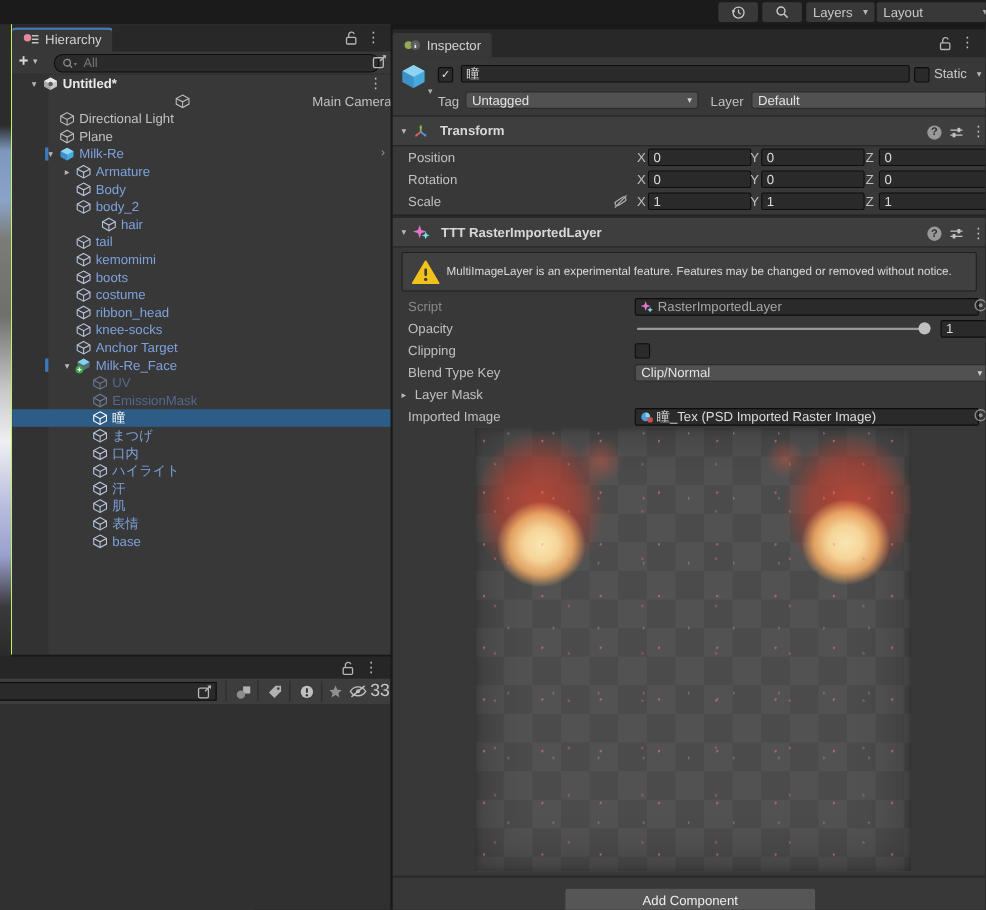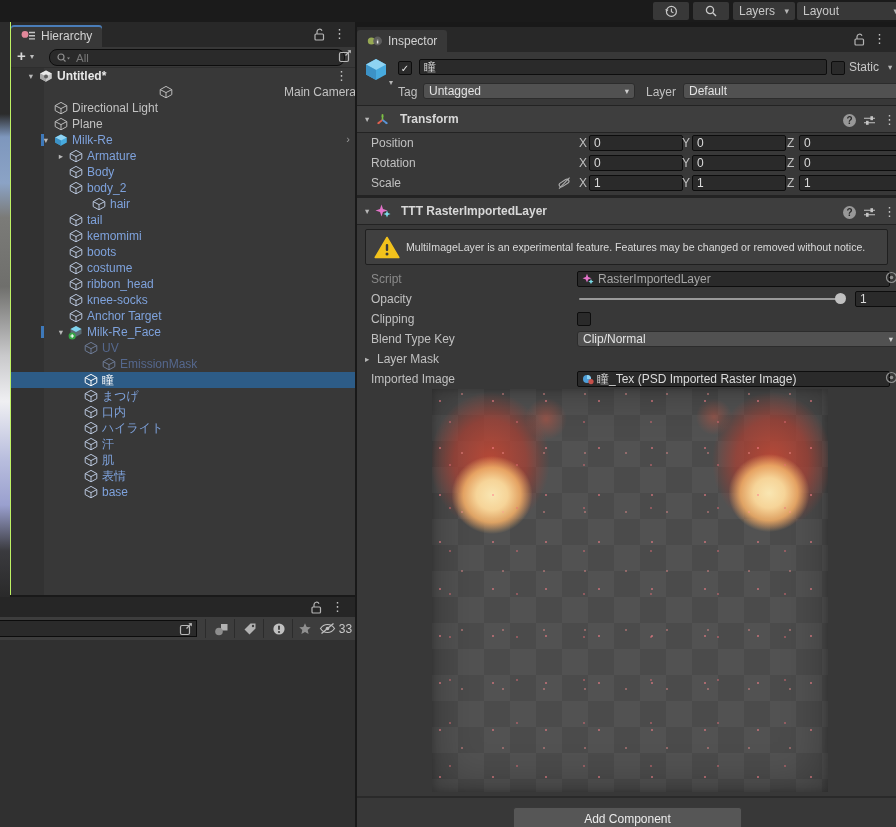--- a/index.html
+++ b/index.html
@@ -55,21 +55,21 @@
   .tr-kebab{position:absolute;right:8px;top:0;color:#c2c2c2;font-size:13px;line-height:16px;}
   .tr-chev{position:absolute;right:6px;top:0;color:#9a9a9a;font-size:11px;line-height:15px;}
   
   #bottomleft{left:0;top:597px;width:355px;height:230px;background:#303030;}
   #bl-title{position:absolute;left:0;top:0;right:0;height:20px;background:#262626;}
   #bl-toolbar{position:absolute;left:0;top:20px;right:0;height:23px;background:#3d3d3d;border-bottom:1px solid #232323;}
   #bl-search{position:absolute;left:-3px;top:3px;width:198px;height:15px;background:#2a2a2a;border:1px solid #0c0c0c;display:flex;align-items:center;}
   #bl-search .pick{margin-left:auto;display:inline-flex;padding-right:3px;}
   .bl-btn{position:absolute;top:0;height:23px;display:flex;align-items:center;justify-content:center;}
   .bl-sep{position:absolute;top:2px;width:1px;height:19px;background:#2c2c2c;}
-  #bl-count{color:#c8c8c8;font-size:12px;margin-left:3px;}
+  #bl-count{color:#c8c8c8;font-size:16px;margin-left:3px;}
   #bl-content{position:absolute;left:0;top:43px;right:0;bottom:0;background:#303030;}
   
   #vdivider{left:355px;top:22px;width:2px;height:805px;background:#191919;}
   
   #inspector{left:357px;top:27px;width:539px;height:805px;}
   .comp-head{position:absolute;left:0;right:0;height:26px;background:#3e3e3e;
     border-top:1px solid #232323;border-bottom:1px solid #232323;display:flex;align-items:center;}
   .fold{width:10px;margin-left:8px;font-size:8.5px;color:#b8b8b8;}
   .comp-title{font-weight:bold;color:#d8d8d8;margin-left:10px;}
   .comp-icos{position:absolute;right:0px;top:6px;display:flex;gap:7px;align-items:center;}
@@ -373,21 +373,21 @@
       <div class="trow" style="padding-left: 58px;">
         <span class="tr-arrow"></span>
         <span class="tr-icon">
           <svg width="14" height="14" viewBox="0 0 14 14" xmlns="http://www.w3.org/2000/svg">
             <path d="M7 1.4 12.8 4.6v5L7 12.8 1.2 9.6v-5Z" fill="none" stroke="#6d7b96" stroke-width="1"></path>
             <path d="M1.2 4.6 7 7.6l5.8-3M7 7.6v5.2" fill="none" stroke="#6d7b96" stroke-width="1"></path>
           </svg>
         </span>
         <span class="tr-label c-dim">UV</span>
       </div>
-      <div class="trow" style="padding-left: 76px;">
+      <div class="trow" style="padding-left: 58px;">
         <span class="tr-arrow"></span>
         <span class="tr-icon">
           <svg width="14" height="14" viewBox="0 0 14 14" xmlns="http://www.w3.org/2000/svg">
             <path d="M7 1.4 12.8 4.6v5L7 12.8 1.2 9.6v-5Z" fill="none" stroke="#6d7b96" stroke-width="1"></path>
             <path d="M1.2 4.6 7 7.6l5.8-3M7 7.6v5.2" fill="none" stroke="#6d7b96" stroke-width="1"></path>
           </svg>
         </span>
         <span class="tr-label c-dim">EmissionMask</span>
       </div>
       <div class="trow sel" style="padding-left: 58px;">

